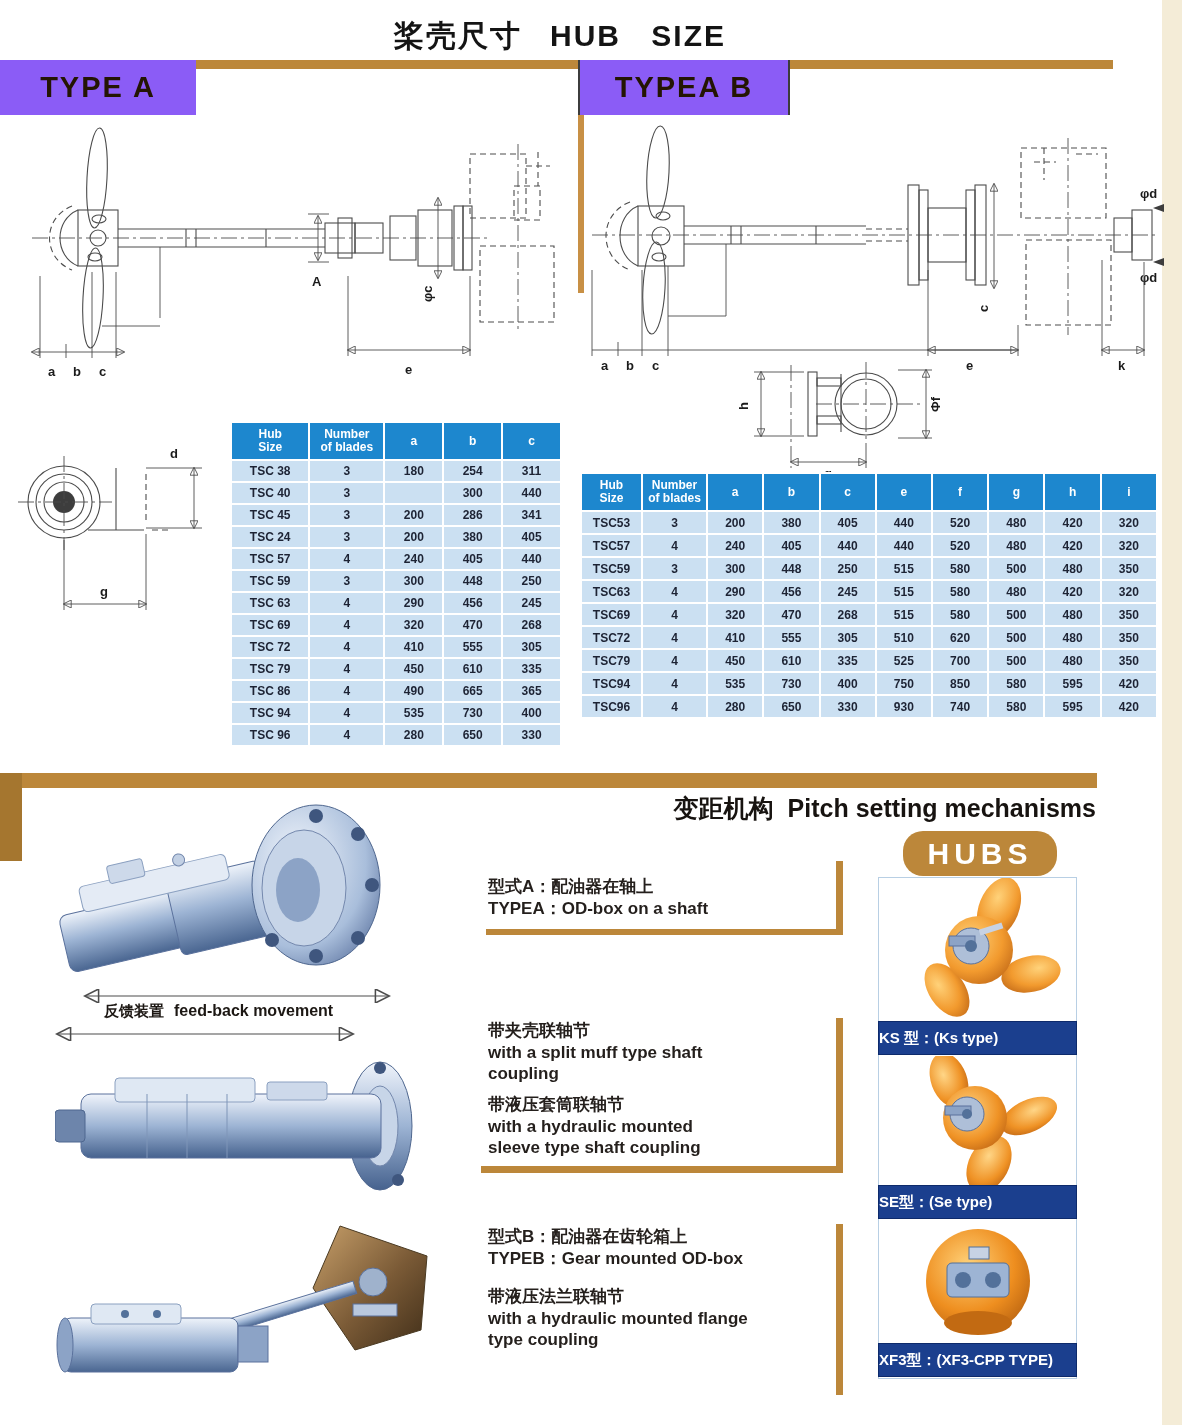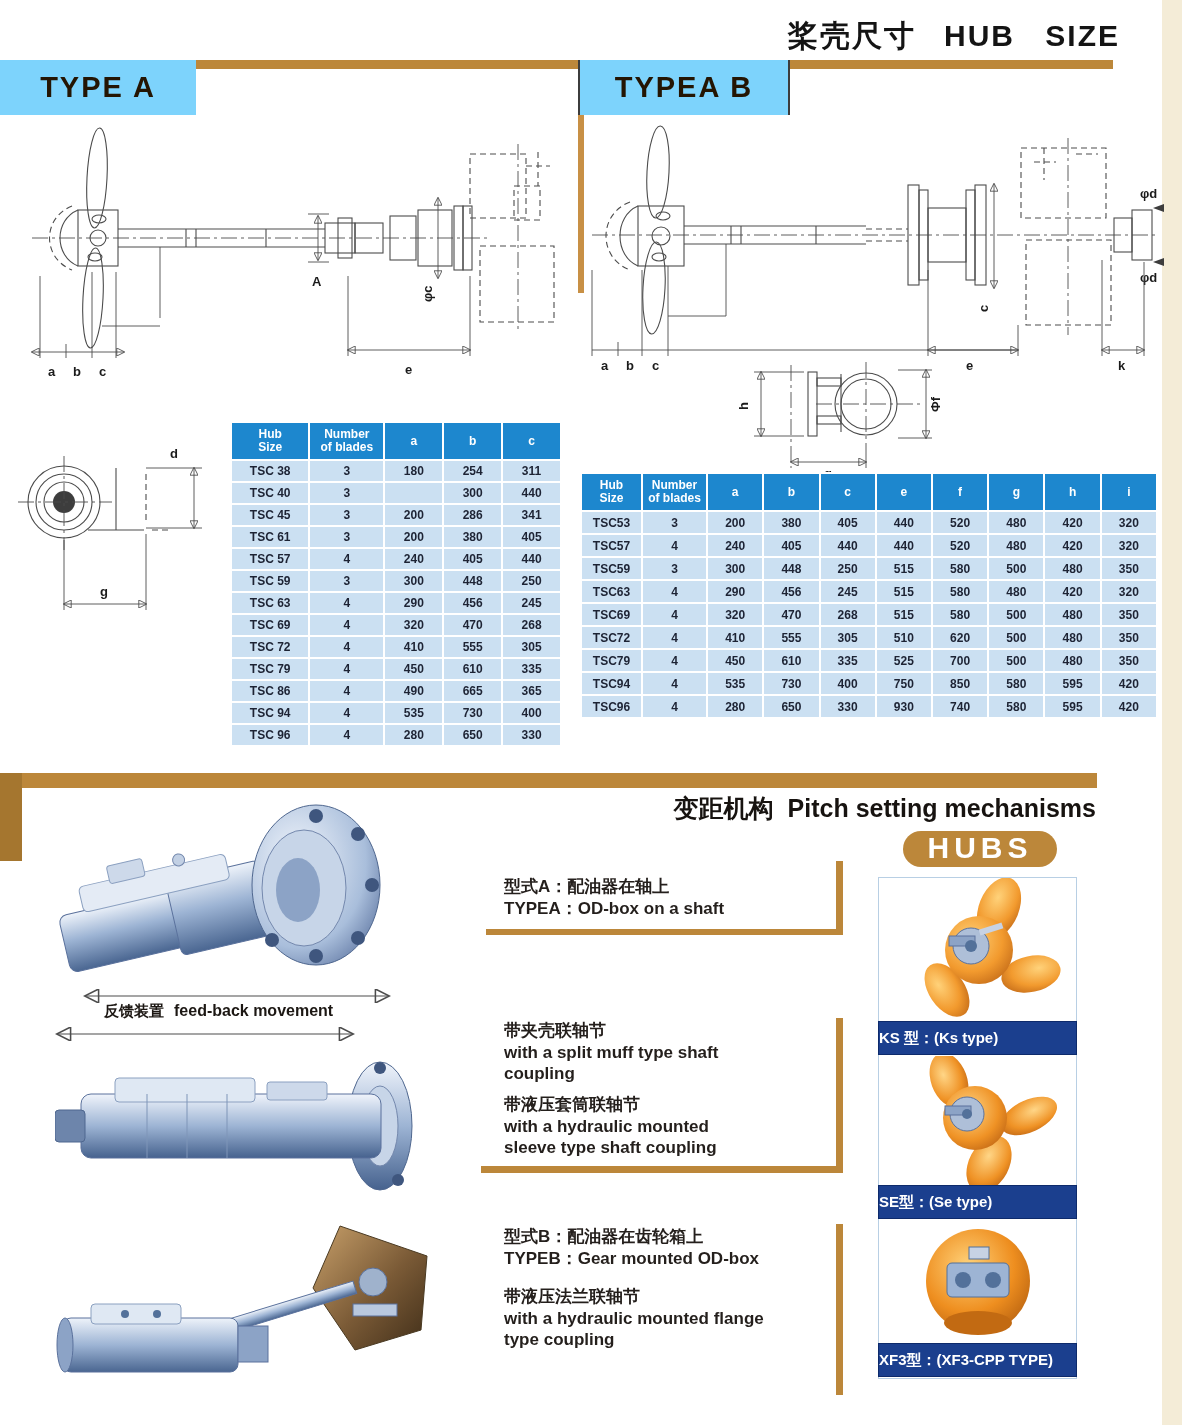--- a/index.html
+++ b/index.html
@@ -1,25 +1,25 @@
 <!DOCTYPE html>
 <html><head>
 <meta charset="utf-8">
 <style>
   html,body{margin:0;padding:0;background:#dcdcdc;}
   .canvas{position:relative;width:1182px;height:1425px;background:#ffffff;overflow:hidden;
           font-family:"Liberation Sans","DejaVu Sans",sans-serif;}
   .abs{position:absolute;}
 
   
-  .page-title{left:0;top:16px;width:1120px;text-align:right;font-size:30px;font-weight:bold;
+  .page-title{left:0;top:16px;width:1120px;text-align:center;font-size:30px;font-weight:bold;
               color:#141414;letter-spacing:2px;}
   .page-title .en{margin-left:28px;word-spacing:20px;}
   .title-rule{left:0;top:60px;width:1113px;height:9px;background:#bc873a;}
-  .type-box{background:#7dd3fc;color:#241503;font-weight:bold;font-size:29px;
+  .type-box{background:#8b5cf6;color:#241503;font-weight:bold;font-size:29px;
             display:flex;align-items:center;justify-content:center;letter-spacing:2px;}
   #typeA{left:0;top:60px;width:196px;height:55px;}
   #typeB{left:578px;top:60px;width:212px;height:55px;border-left:2px solid #3c3c3c;border-right:2px solid #3c3c3c;box-sizing:border-box;}
   #tbStrip{left:578px;top:115px;width:6px;height:178px;background:#c89045;}
   #rightStrip{left:1162px;top:0;width:20px;height:1425px;background:#f4ecd7;}
 
   
   .ln line,.ln rect,.ln ellipse,.ln circle,.ln path{stroke:#4c4c4c;fill:none;stroke-width:1.1;}
   .ln .cl{stroke-dasharray:16 4 3 4;stroke-width:.9;}
   .ln .dash{stroke-dasharray:6 4;}
@@ -45,27 +45,27 @@
   #tableB th{height:32px;}
   #tableB th:nth-child(1){width:58px;}
   #tableB th:nth-child(2){width:62px;}
   #tableB th:nth-child(n+3){width:54px;}
 
   
   #pitchBar{left:0;top:773px;width:1097px;height:15px;background:#bc873a;}
   #pitchBarLeft{left:0;top:773px;width:22px;height:88px;background:#a5762f;}
   #pitchTitle{left:560px;top:792px;width:536px;text-align:right;font-size:25px;font-weight:bold;color:#171310;}
   #pitchTitle .en{margin-left:14px;margin-top:7px;}
-  #hubsBox{left:903px;top:831px;width:154px;height:36px;background:#bc873a;border-radius:20px;
+  #hubsBox{left:903px;top:831px;width:154px;height:45px;background:#bc873a;border-radius:20px;
            color:#ffffff;font-size:30px;font-weight:bold;letter-spacing:5px;
-           display:flex;align-items:flex-start;justify-content:center;}
+           display:flex;align-items:center;justify-content:center;}
   #feedbackLabel{left:104px;top:1002px;font-size:15px;font-weight:bold;color:#1c1713;}
   #feedbackLabel .en{margin-left:10px;font-size:16px;}
 
-  .blk{position:absolute;font-weight:bold;color:#241f1c;margin-left:16px;}
+  .blk{position:absolute;font-weight:bold;color:#241f1c;}
   .blk .zh{font-size:17px;line-height:22px;}
   .blk .en{font-size:17px;line-height:21px;white-space:pre-line;}
   .rule{position:absolute;background:#bc873a;}
 
   #hubPanel{left:878px;top:877px;width:199px;height:502px;border:1px solid #b8cfe4;
             background:#ffffff;box-sizing:border-box;}
   .hub-label{left:878px;width:199px;height:34px;background:#1b3f8e;color:#ffffff;font-size:15px;
              font-weight:bold;display:flex;align-items:center;
              border:1px solid #0d2a6b;box-sizing:border-box;}
 </style>
@@ -292,21 +292,21 @@
           <td>440</td>
         </tr>
         <tr>
           <td>TSC 45</td>
           <td>3</td>
           <td>200</td>
           <td>286</td>
           <td>341</td>
         </tr>
         <tr>
-          <td>TSC 61</td>
+          <td>TSC 24</td>
           <td>3</td>
           <td>200</td>
           <td>380</td>
           <td>405</td>
         </tr>
         <tr>
           <td>TSC 57</td>
           <td>4</td>
           <td>240</td>
           <td>405</td>

